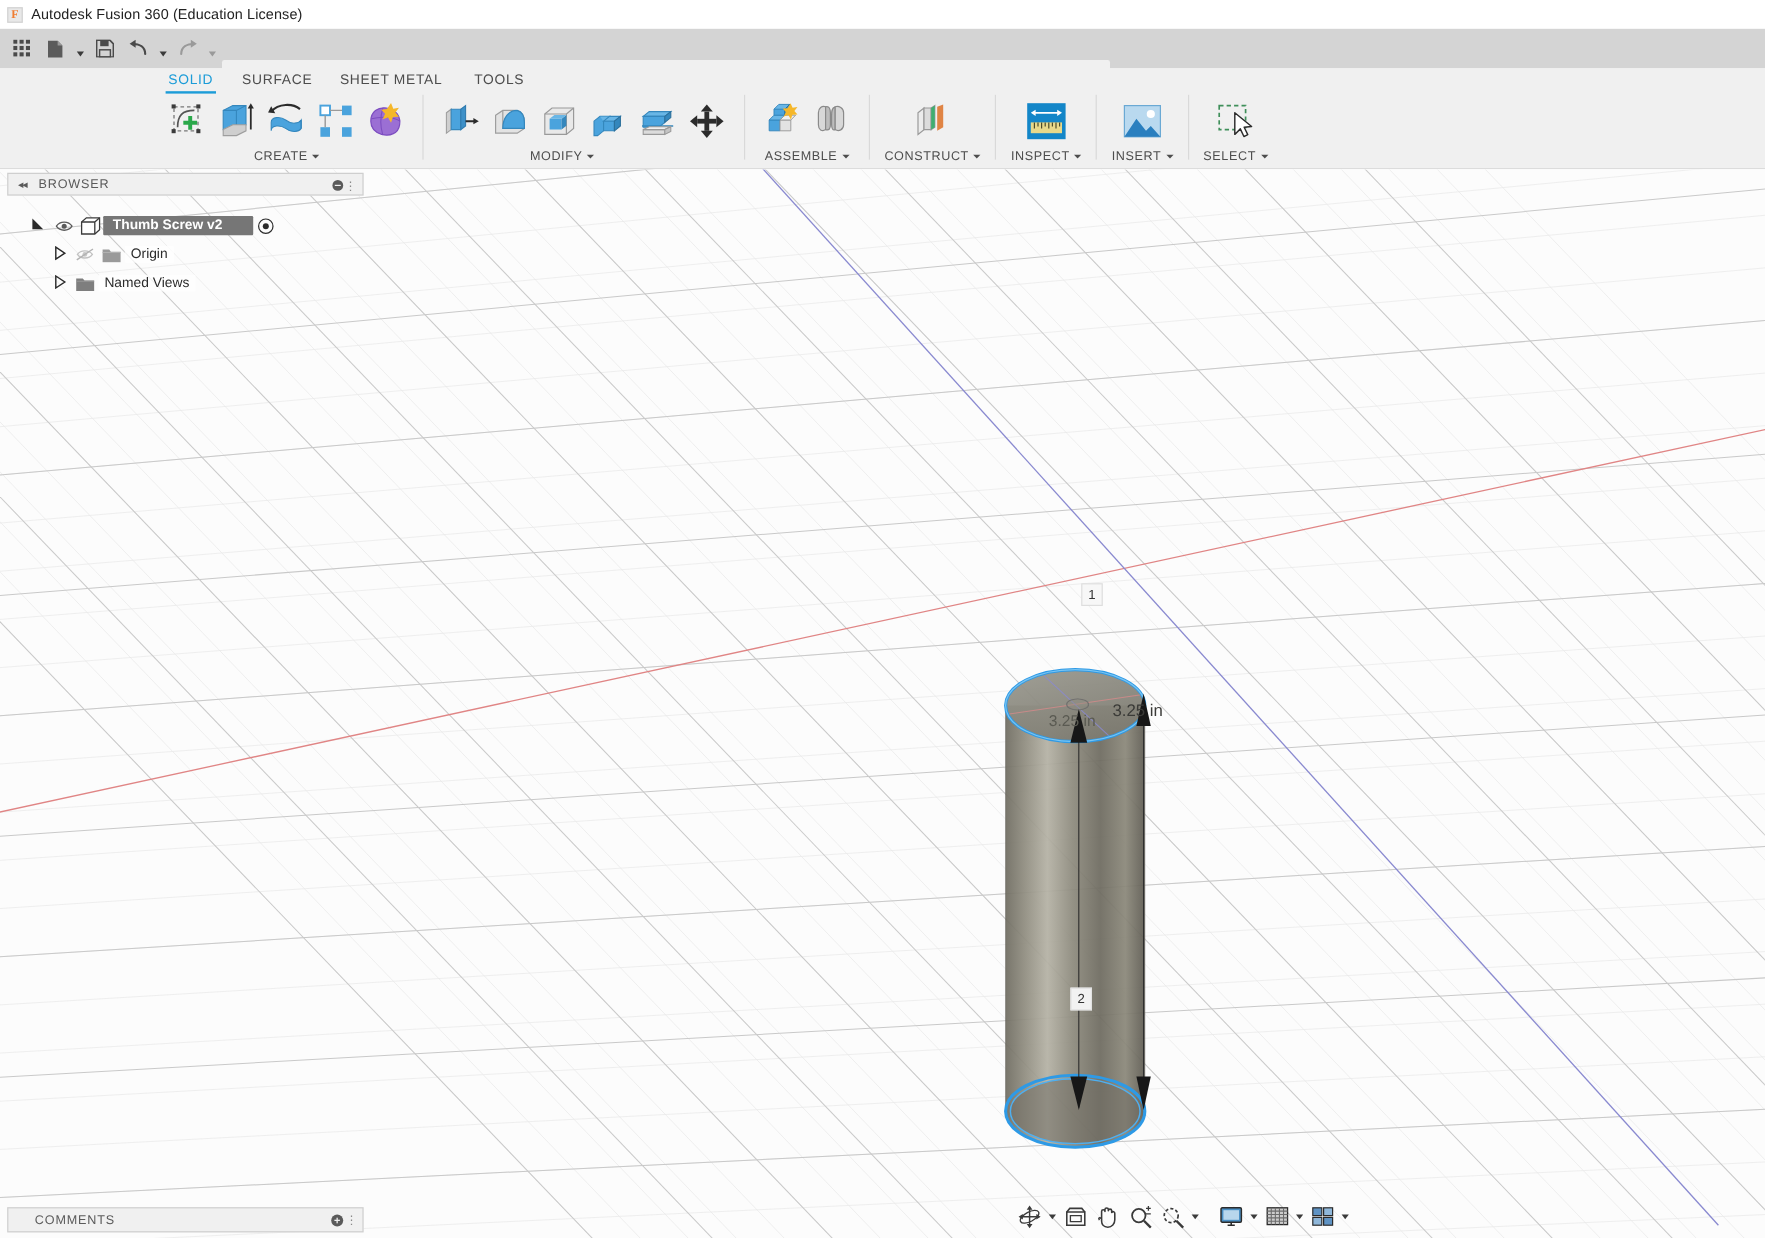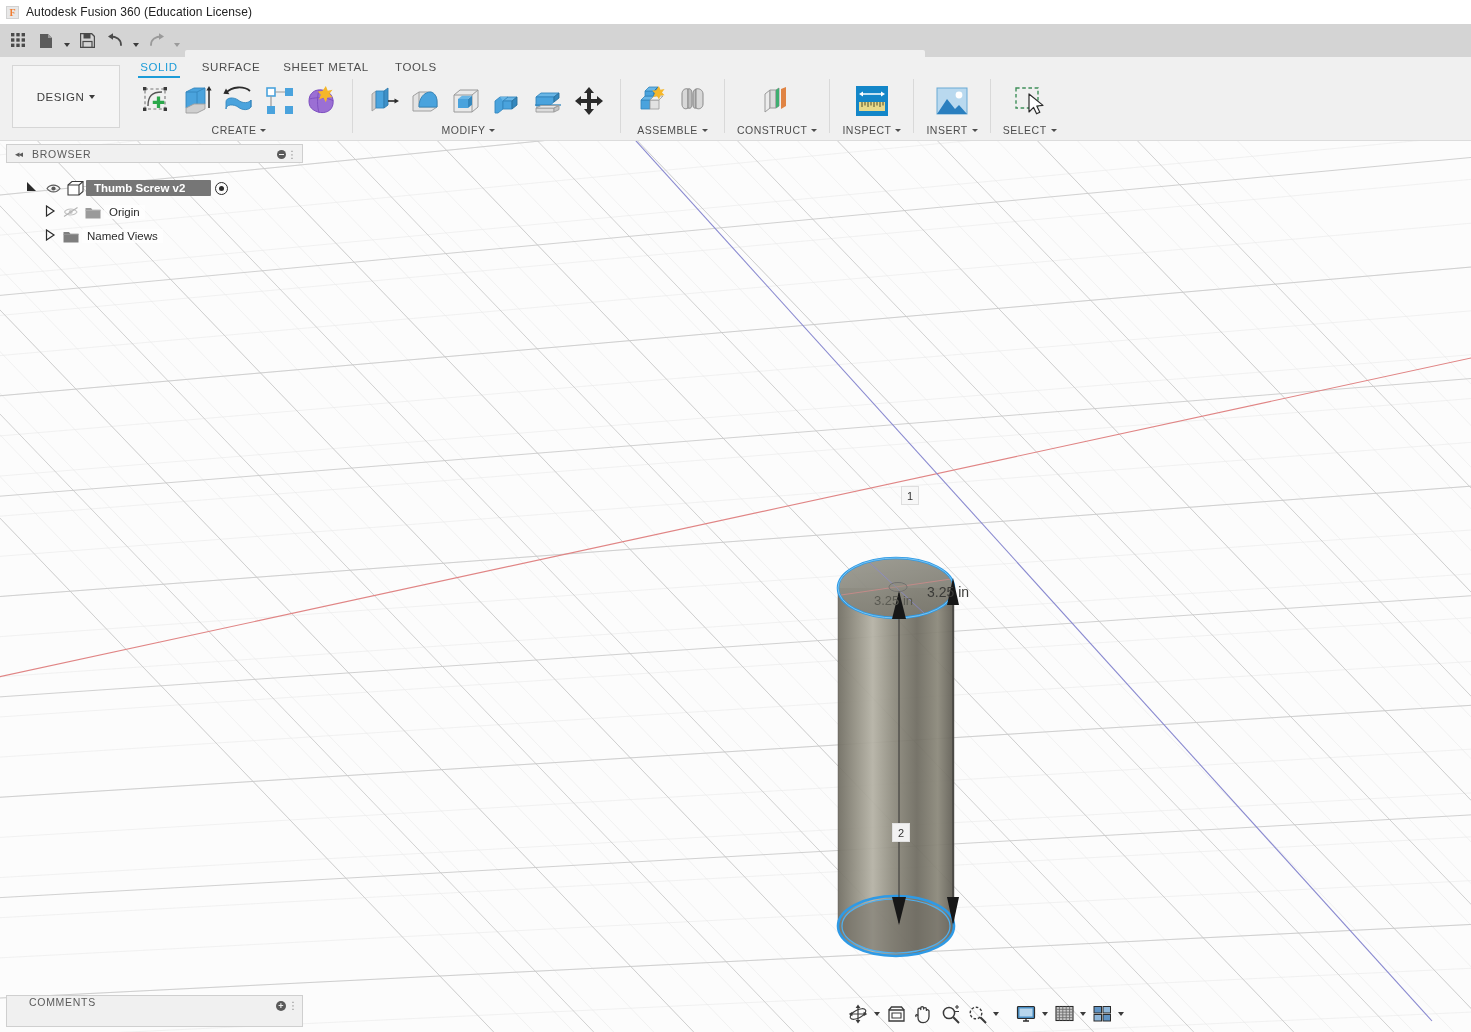--- a/index.html
+++ b/index.html
@@ -110,22 +110,22 @@
   .tnode.root .tlabel { background:#767676; color:#fff; padding:2px 26px 2px 8px; }
   .tnode .tlabel.soft { background:rgba(255,255,255,0.72); }
   .radio-dot {
     width:13px; height:13px; border-radius:50%; border:1.6px solid #2b2b2b;
     display:flex; align-items:center; justify-content:center; margin-left:4px;
   }
   .radio-dot:after { content:""; width:5px;height:5px;border-radius:50%;background:#2b2b2b; }
 
   
   .comments {
-    position:absolute; left:6px; bottom:5px; width:297px; height:32px;
-    background:#f0f0f0; border:1px solid #cfcfcf; display:flex; 
+    position:absolute; left:6px; bottom:5px; width:297px; height:21px;
+    background:#f0f0f0; border:1px solid #cfcfcf; display:flex; align-items:center;
   }
   .comments .clabel { font-size:10.5px; color:#5a5a5a; letter-spacing:0.7px; margin-left:22px; }
   .comments .plus {
     position:absolute; right:16px; top:5px; width:10px; height:10px; border-radius:50%;
     background:#5a5a5a; color:#f0f0f0; font-size:9px; line-height:10px; text-align:center; font-weight:bold;
   }
   .comments .grip { position:absolute; right:4px; top:4px; font-size:10px; color:#8a8a8a; }
 
   
   .navbar {
@@ -222,24 +222,20 @@
             <path d="M1 3.5 v7 l7 2 v-9 z" fill="#8c8c8c" stroke="#6f6f6f" stroke-width="0.7"></path>
             <path d="M8 3.5 l5 -2.5 v7 l-5 4.5 z" fill="#707070" stroke="#5e5e5e" stroke-width="0.7"></path>
           </svg>
         </span>
         <span class="tab-label">Thumb Screw v2*</span>
       </div>
     </div>
   </div>
 
   <div class="ribbon">
-    <div class="design-box">
-      <span class="lbl">DESIGN</span>
-      <span class="caret"></span>
-    </div>
 
     <div class="ribbon-tabs">
       <div class="rtab active" style="width:58px"><span>SOLID</span></div>
       <div class="rtab" style="width:86px"><span>SURFACE</span></div>
       <div class="rtab" style="width:104px"><span>SHEET METAL</span></div>
       <div class="rtab" style="width:76px"><span>TOOLS</span></div>
     </div>
 
     <div class="ribbon-body">
 

